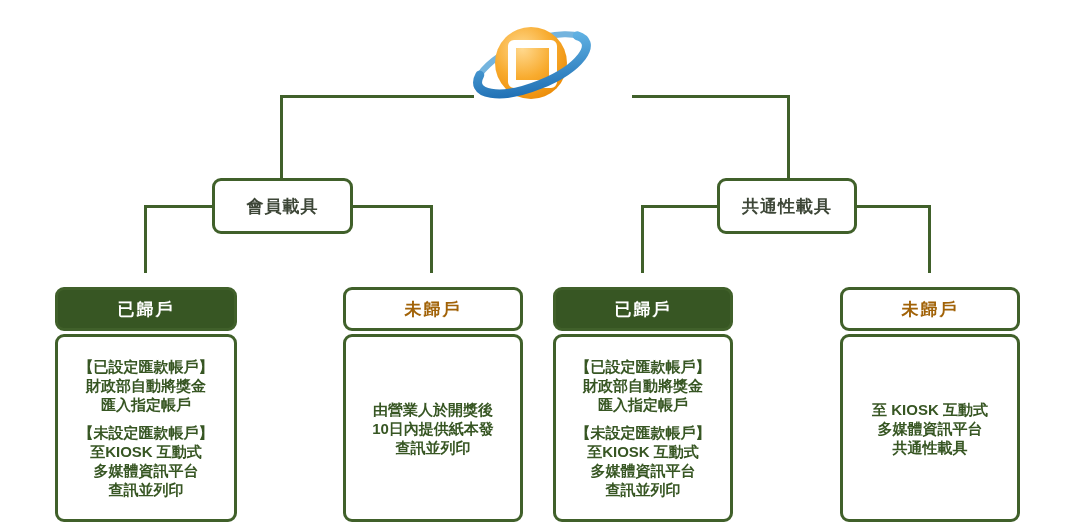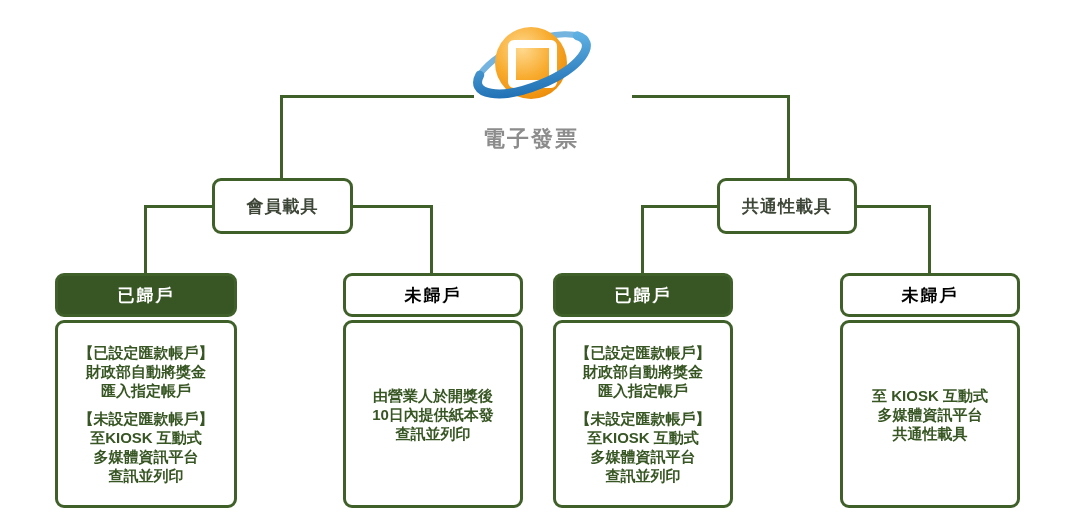--- a/index.html
+++ b/index.html
@@ -13,33 +13,33 @@
 
   .branch-box{
     position:absolute;box-sizing:border-box;height:56px;
     border:3px solid #40602a;border-radius:9px;background:#fff;
     display:flex;align-items:center;justify-content:center;
     font-size:17px;font-weight:700;color:#3d4637;letter-spacing:1px;
   }
   #branch-member{left:212px;top:178px;width:141px;}
   #branch-common{left:717px;top:178px;width:140px;}
 
-  .child-box{position:absolute;top:273px;width:180px;}
+  .child-box{position:absolute;top:287px;width:180px;}
   #child-1{left:55px;width:182px;}
   #child-2{left:343px;}
   #child-3{left:553px;}
   #child-4{left:840px;}
 
   .child-header{
     box-sizing:border-box;height:44px;border:3px solid #40602a;border-radius:9px;
     display:flex;align-items:center;justify-content:center;
     font-size:17px;font-weight:700;letter-spacing:2px;
   }
   .child-header.dark{background:#375623;color:#ffffff;}
-  .child-header.light{background:#ffffff;color:#000000;justify-content:center;}
+  .child-header.light{background:#ffffff;color:#a16207;justify-content:center;}
 
   .child-body{
     box-sizing:border-box;margin-top:3px;height:188px;
     border:3px solid #40602a;border-radius:9px;background:#fff;
     display:flex;flex-direction:column;justify-content:center;
     row-gap:9px;padding:4px 2px;
   }
   .child-body p{
     margin:0;white-space:pre-line;text-align:center;
     font-size:15px;line-height:19px;font-weight:700;color:#375623;
@@ -70,21 +70,20 @@
     </defs>
     <g transform="rotate(-22 60 46)">
       <ellipse cx="60" cy="46" rx="58" ry="22" fill="none" stroke="#74b4de" stroke-width="6"></ellipse>
     </g>
     <circle cx="59" cy="45" r="36" fill="url(#ballGrad)"></circle>
     <rect x="40" y="26" width="41" height="40" rx="2" fill="none" stroke="#ffffff" stroke-width="8"></rect>
     <g transform="rotate(-22 60 46)">
       <path d="M 112.5 36.7 A 58 22 0 1 1 7.4 36.7" fill="none" stroke="url(#swooshGrad)" stroke-width="9" stroke-linecap="round"></path>
     </g>
   </svg>
-  <div id="logo-caption">電子發票</div>
 
   <div class="hline" style="left:281px;top:95px;width:193px;"></div>
   <div class="hline" style="left:632px;top:95px;width:158px;"></div>
   <div class="vline" style="left:280px;top:95px;height:83px;"></div>
   <div class="vline" style="left:787px;top:95px;height:83px;"></div>
 
   <div class="hline" style="left:146px;top:205px;width:66px;"></div>
   <div class="vline" style="left:144px;top:205px;height:68px;"></div>
   <div class="hline" style="left:353px;top:205px;width:80px;"></div>
   <div class="vline" style="left:430px;top:205px;height:68px;"></div>

